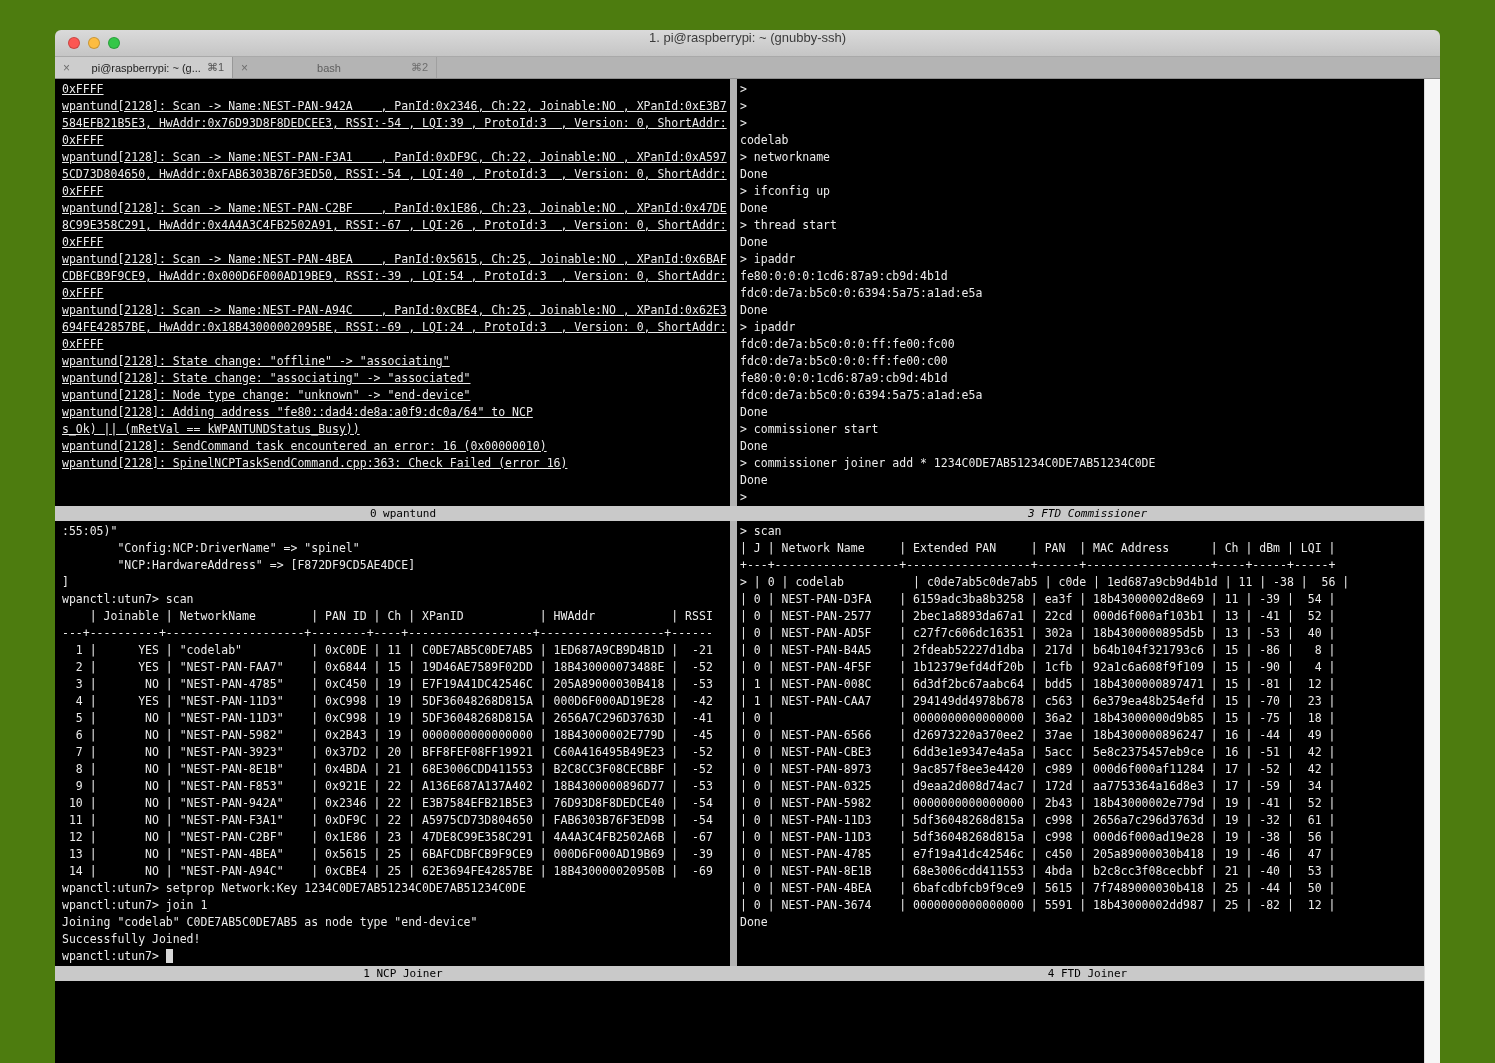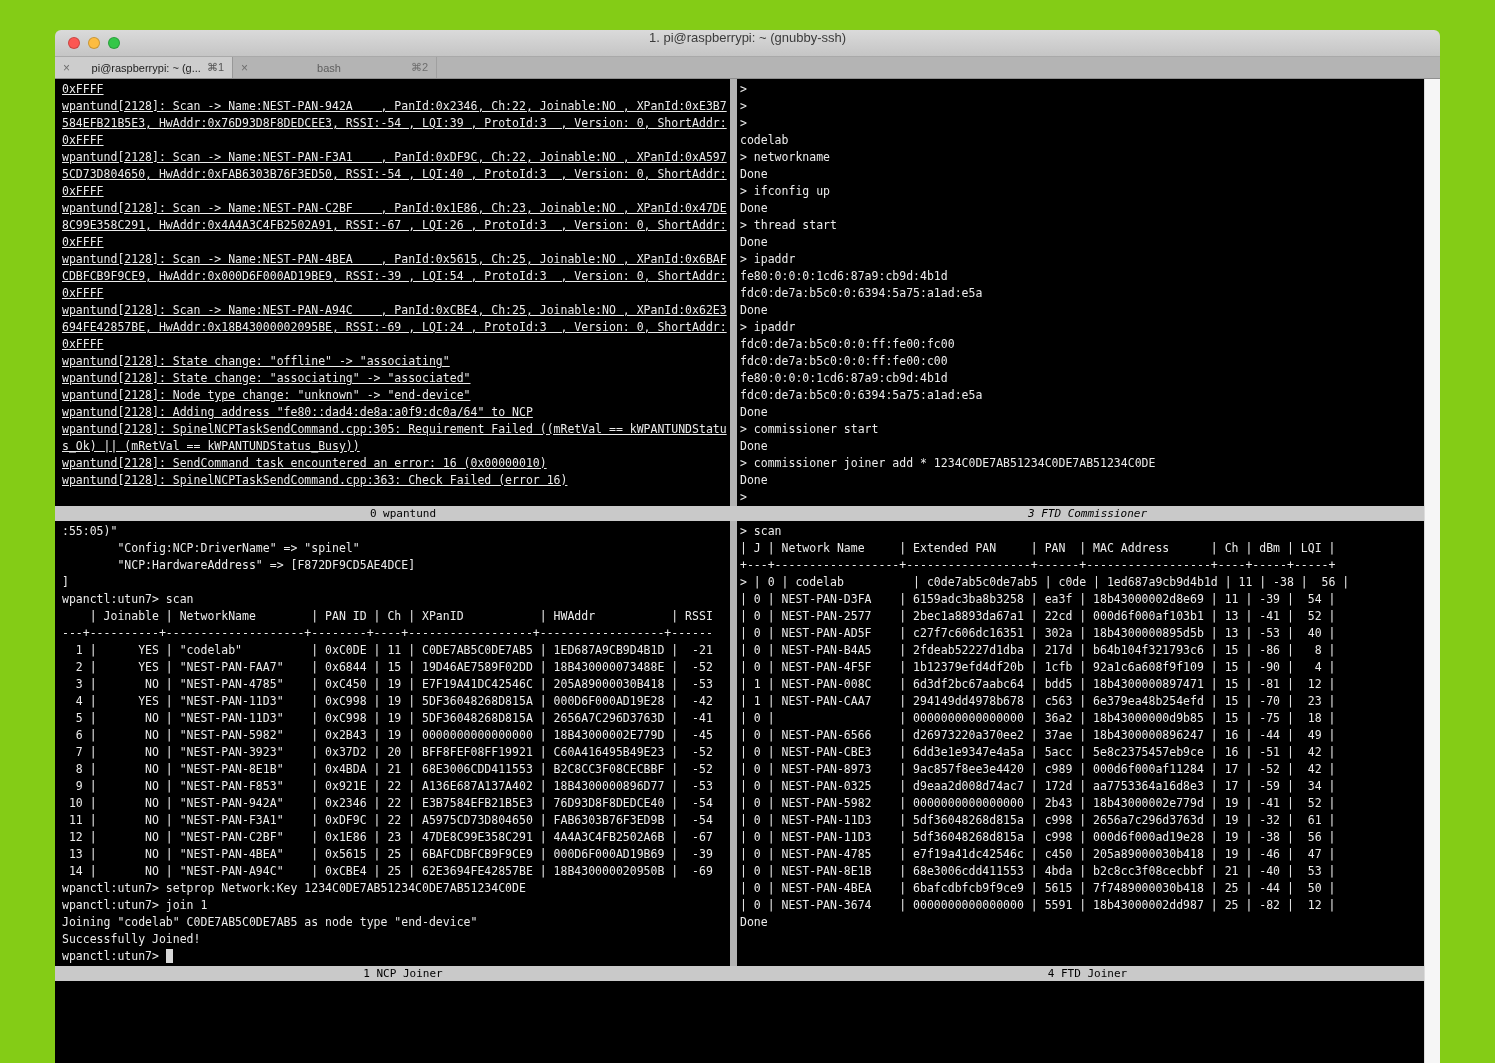--- a/index.html
+++ b/index.html
@@ -1,17 +1,17 @@
 <!DOCTYPE html>
 <html><head>
 <meta charset="utf-8">
 <style>
   * { margin:0; padding:0; box-sizing:border-box; }
   html,body { width:1495px; height:1063px; background:#000; overflow:hidden; }
-  .screen { position:relative; width:1495px; height:1063px; background:#84cc16; }
+  .screen { position:relative; width:1495px; height:1063px; background:#4d7c0f; }
 
   .window { position:absolute; left:55px; top:30px; width:1385px; height:1033px; border-radius:6px 6px 0 0; }
 
   
   .titlebar { position:absolute; left:0; top:0; width:100%; height:27px;
     background:linear-gradient(#dadada,#c5c5c5); border-bottom:1px solid #a9a9a9;
     border-radius:6px 6px 0 0; }
   .traffic { position:absolute; left:13px; top:7px; display:flex; gap:8px; }
   .tl { width:12px; height:12px; border-radius:50%; border:0.5px solid rgba(0,0,0,.2); display:inline-block; }
   .title { position:absolute; left:0; right:0; top:0; height:27px; line-height:27px; text-align:center;
@@ -98,21 +98,20 @@
           <div class="tline">wpantund[2128]: Scan -&gt; Name:NEST-PAN-4BEA    , PanId:0x5615, Ch:25, Joinable:NO , XPanId:0x6BAF</div>
           <div class="tline">CDBFCB9F9CE9, HwAddr:0x000D6F000AD19BE9, RSSI:-39 , LQI:54 , ProtoId:3  , Version: 0, ShortAddr:</div>
           <div class="tline">0xFFFF</div>
           <div class="tline">wpantund[2128]: Scan -&gt; Name:NEST-PAN-A94C    , PanId:0xCBE4, Ch:25, Joinable:NO , XPanId:0x62E3</div>
           <div class="tline">694FE42857BE, HwAddr:0x18B43000002095BE, RSSI:-69 , LQI:24 , ProtoId:3  , Version: 0, ShortAddr:</div>
           <div class="tline">0xFFFF</div>
           <div class="tline">wpantund[2128]: State change: "offline" -&gt; "associating"</div>
           <div class="tline">wpantund[2128]: State change: "associating" -&gt; "associated"</div>
           <div class="tline">wpantund[2128]: Node type change: "unknown" -&gt; "end-device"</div>
           <div class="tline">wpantund[2128]: Adding address "fe80::dad4:de8a:a0f9:dc0a/64" to NCP</div>
-          <div class="tline">wpantund[2128]: SpinelNCPTaskSendCommand.cpp:305: Requirement Failed ((mRetVal == kWPANTUNDStatu</div>
           <div class="tline">s_Ok) || (mRetVal == kWPANTUNDStatus_Busy))</div>
           <div class="tline">wpantund[2128]: SendCommand task encountered an error: 16 (0x00000010)</div>
           <div class="tline">wpantund[2128]: SpinelNCPTaskSendCommand.cpp:363: Check Failed (error 16)</div>
         </div>
       <div class="term pane-tr">
           <div class="tline">&gt;</div>
           <div class="tline">&gt;</div>
           <div class="tline">&gt;</div>
           <div class="tline">codelab</div>
           <div class="tline">&gt; networkname</div>

